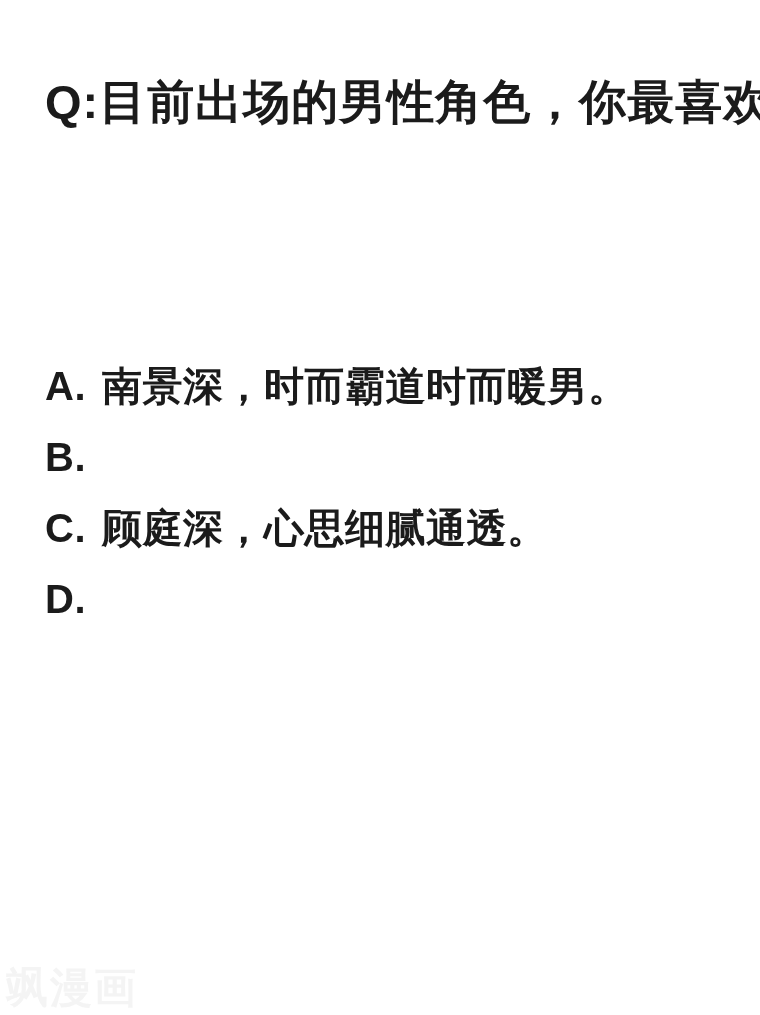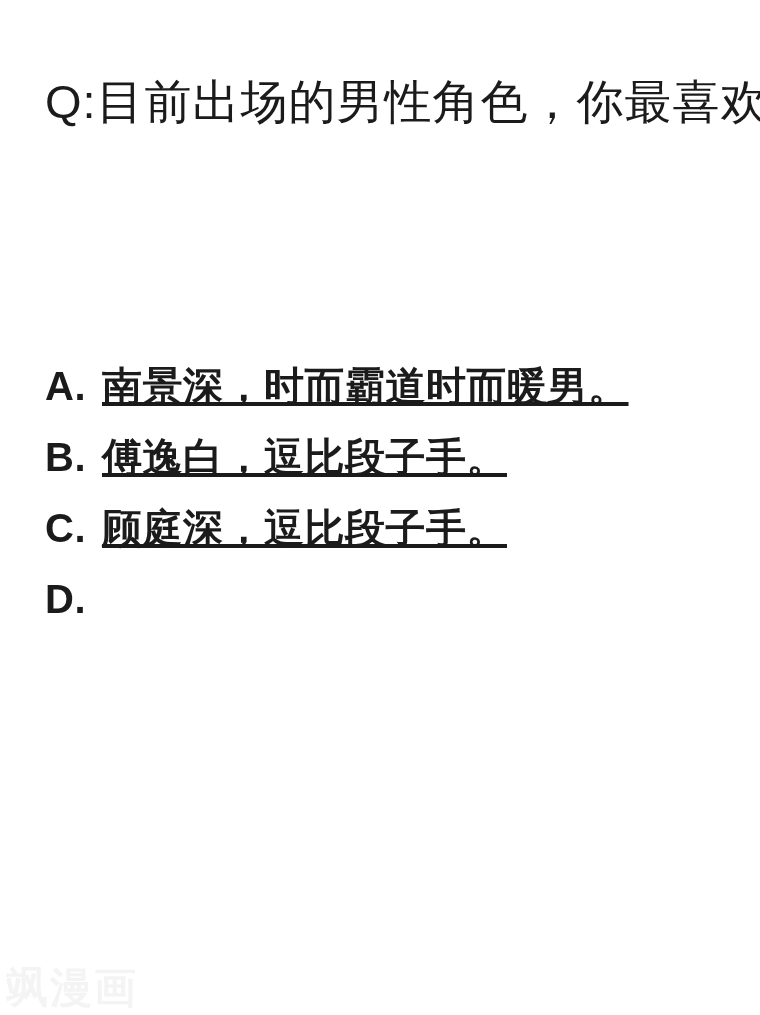--- a/index.html
+++ b/index.html
@@ -16,21 +16,21 @@
     font-family: "Liberation Sans", "DejaVu Sans", sans-serif;
     color: #1b1b1b;
   }
 
   .question {
     position: absolute;
     top: 64px;
     left: 45px;
     right: 30px;
     font-size: 47px;
-    font-weight: 400;
+    font-weight: 700;
     line-height: 76px;
     letter-spacing: 1px;
     color: #1b1b1b;
   }
 
   .question .q-line {
     display: block;
     white-space: nowrap;
   }
 
@@ -52,21 +52,20 @@
     white-space: nowrap;
   }
 
   .option .letter {
     flex: 0 0 57px;
     width: 57px;
   }
 
   .option .text {
     flex: 1;
-    text-decoration: underline;
   }
 
   .watermark {
     position: absolute;
     left: 6px;
     top: 960px;
     font-size: 42px;
     font-weight: 700;
     letter-spacing: 2px;
     color: rgba(60, 60, 55, 0.055);
@@ -81,24 +80,23 @@
   <span class="q-line">Q:目前出场的男性角色，你最喜欢</span>
 </div>
 
 <div class="options">
   <div class="option">
     <span class="letter">A.</span>
     <span class="text">南景深，时而霸道时而暖男。</span>
   </div>
   <div class="option">
     <span class="letter">B.</span>
-    <span class="text">傅逸白，逗比段子手。</span>
   </div>
   <div class="option">
     <span class="letter">C.</span>
-    <span class="text">顾庭深，逗比段子手。</span>
+    <span class="text">顾庭深，心思细腻通透。</span>
   </div>
   <div class="option">
     <span class="letter">D.</span>
   </div>
 </div>
 
 <div class="watermark">飒漫画</div>
 
 </body></html>

